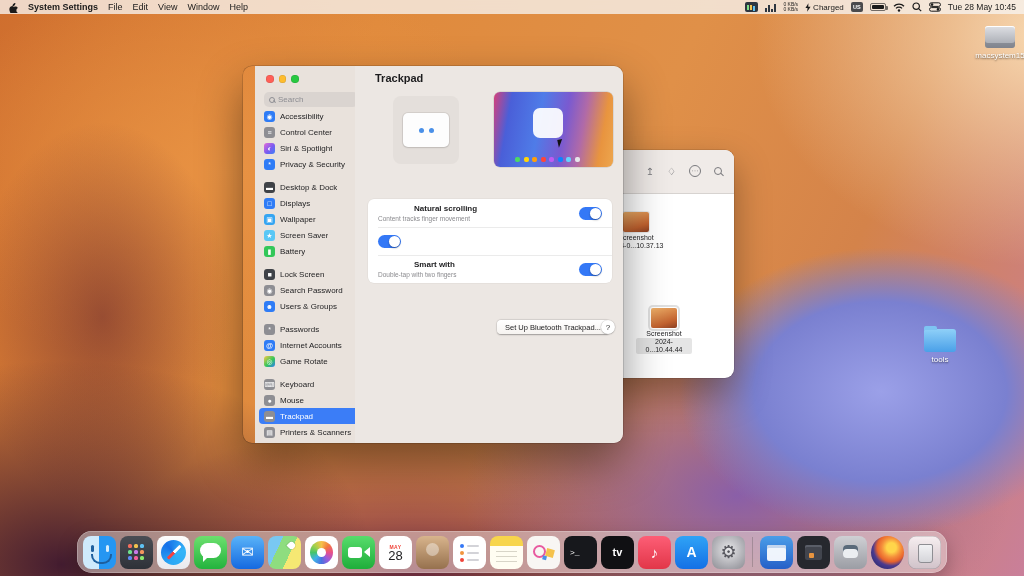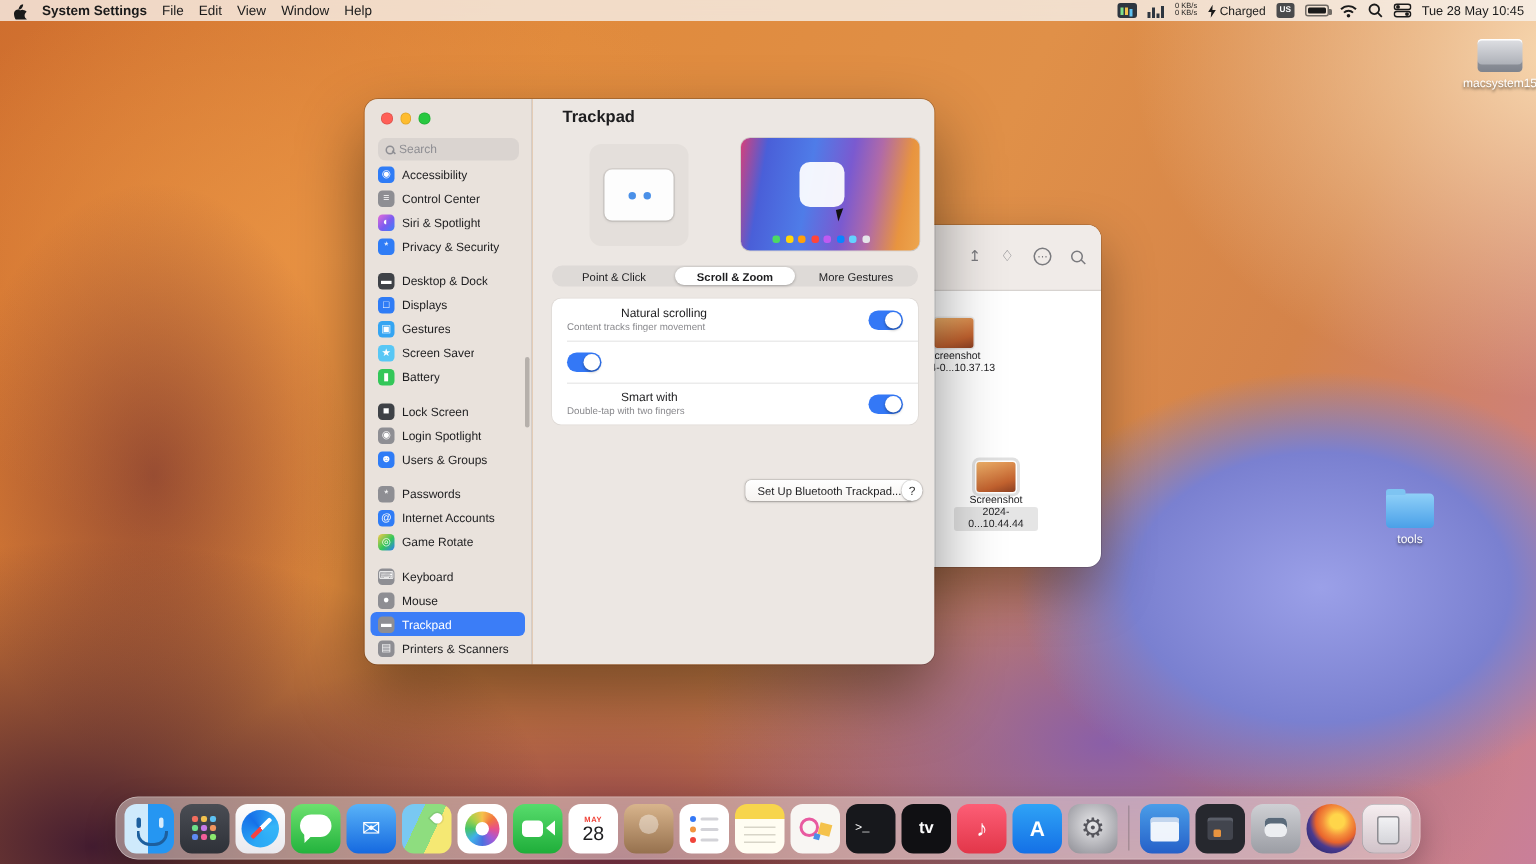--- a/index.html
+++ b/index.html
@@ -68,21 +68,21 @@
   .ffile { position:absolute; width:56px; text-align:center; font-size:7px; line-height:8px; color:#1d1d1f; }
   .fthumb { width:26px; height:20px; margin:0 auto 2px; border-radius:2px;
     background:linear-gradient(160deg,#f0b26a,#c2622f 70%,#8a3f22); box-shadow:0 0 0 1px rgba(0,0,0,0.08); }
   .ffile.selected .fthumb { box-shadow:0 0 0 1px #fff, 0 0 0 3px rgba(0,0,0,0.12); }
   .fname2.pill { display:inline-block; background:rgba(0,0,0,0.1); border-radius:2px; padding:0 2px; }
 
   
   .settings { position:absolute; left:243px; top:66px; width:380px; height:377px; z-index:10;
     border-radius:9px; overflow:hidden;
     box-shadow:0 20px 45px rgba(0,0,0,0.45), 0 0 0 0.5px rgba(0,0,0,0.25); }
-  .sidebar { position:absolute; left:0; top:0; bottom:0; width:112px;
+  .sidebar { position:absolute; left:12px; top:0; bottom:0; width:112px;
     background:rgba(233,227,223,0.98); border-right:1px solid rgba(0,0,0,0.09); }
   .lights { position:absolute; left:11px; top:9px; display:flex; gap:5px; }
   .light { width:7.5px; height:7.5px; border-radius:50%; box-shadow:inset 0 0 0 0.5px rgba(0,0,0,0.15); }
   .sb-search { position:absolute; left:9px; top:26px; width:94px; height:15px;
     background:rgba(142,142,147,0.16); border-radius:5px; display:flex; align-items:center; gap:3px;
     padding:0 5px; color:#8e8e93; font-size:8px; }
   .mag { width:6px; height:6px; border:1.1px solid #8e8e93; border-radius:50%; position:relative; flex:none; display:block; }
   .mag::after { content:''; position:absolute; width:3px; height:1.1px; background:#8e8e93;
     transform:rotate(45deg); right:-2.4px; bottom:-0.6px; }
   .sb-list { position:absolute; left:4px; right:4px; top:42px; }
@@ -119,21 +119,21 @@
     background:rgba(120,120,128,0.12); border-radius:7px; display:flex; padding:1px; }
   .seg { flex:1; display:flex; align-items:center; justify-content:center; font-size:7.5px;
     color:#1d1d1f; border-radius:6px; }
   .seg.selected { background:#fff; box-shadow:0 0.5px 2px rgba(0,0,0,0.3); font-weight:700; }
 
   .card { position:absolute; left:13px; top:133px; width:244px; background:#fff; border-radius:6px;
     box-shadow:0 0 0 0.5px rgba(0,0,0,0.06); }
   .row { height:28px; display:flex; align-items:center; padding:0 10px; position:relative; }
   .row + .row::before { content:''; position:absolute; left:10px; right:0; top:0; height:1px; background:rgba(0,0,0,0.08); }
   .row-text { flex:1; min-width:0; }
-  .row-title { font-size:8px; font-weight:400; color:#1d1d1f;padding-left:36px; }
+  .row-title { font-size:8px; font-weight:700; color:#1d1d1f;padding-left:36px; }
   .row-sub { font-size:6.5px; color:#8a8a8e; margin-top:1.5px; }
   .toggle { width:23px; height:13px; border-radius:7px; background:#d1d1d6; position:relative; flex:none; }
   .toggle.on { background:#3478f6; }
   .toggle::after { content:''; position:absolute; width:11px; height:11px; border-radius:50%; background:#fff;
     top:1px; left:1px; box-shadow:0 1px 2px rgba(0,0,0,0.35); }
   .toggle.on::after { left:auto; right:1px; }
 
   .setup-btn { position:absolute; left:142px; top:254px; height:14px; padding:0 8px;
     background:linear-gradient(#ffffff,#f6f3f0); border-radius:4px;
     box-shadow:0 0.5px 1.5px rgba(0,0,0,0.3), 0 0 0 0.5px rgba(0,0,0,0.08);
@@ -346,39 +346,39 @@
         <div class="sb-item">
           <i class="sb-ic" style="background: rgb(63, 66, 71);">▬</i>
           <span class="sb-label">Desktop &amp; Dock</span>
         </div>
         <div class="sb-item">
           <i class="sb-ic" style="background: rgb(47, 124, 246);">□</i>
           <span class="sb-label">Displays</span>
         </div>
         <div class="sb-item">
           <i class="sb-ic" style="background: rgb(53, 165, 242);">▣</i>
-          <span class="sb-label">Gestures</span>
+          <span class="sb-label">Wallpaper</span>
         </div>
         <div class="sb-item">
           <i class="sb-ic" style="background: rgb(88, 199, 245);">★</i>
           <span class="sb-label">Screen Saver</span>
         </div>
         <div class="sb-item">
           <i class="sb-ic" style="background: rgb(51, 199, 89);">▮</i>
           <span class="sb-label">Battery</span>
         </div>
       </div>
       <div class="sb-group">
         <div class="sb-item">
           <i class="sb-ic" style="background: rgb(63, 66, 71);">■</i>
           <span class="sb-label">Lock Screen</span>
         </div>
         <div class="sb-item">
           <i class="sb-ic" style="background: rgb(142, 142, 147);">◉</i>
-          <span class="sb-label">Login Spotlight</span>
+          <span class="sb-label">Search Password</span>
         </div>
         <div class="sb-item">
           <i class="sb-ic" style="background: rgb(47, 124, 246);">☻</i>
           <span class="sb-label">Users &amp; Groups</span>
         </div>
       </div>
       <div class="sb-group">
         <div class="sb-item">
           <i class="sb-ic" style="background: rgb(142, 142, 147);">*</i>
           <span class="sb-label">Passwords</span>
@@ -432,31 +432,20 @@
           <i style="background:#ff9f0a"></i>
         <i style="background:#ff453a"></i>
           <i style="background:#bf5af2"></i>
           <i style="background:#0a84ff"></i>
         <i style="background:#64d2ff"></i>
           <i style="background:#e5e5ea"></i>
       </div>
       <div class="vcur"></div>
     </div>
 
-    <div class="tabs">
-      <div class="seg">
-        <span>Point &amp; Click</span>
-      </div>
-      <div class="seg selected">
-        <span>Scroll &amp; Zoom</span>
-      </div>
-      <div class="seg">
-        <span>More Gestures</span>
-      </div>
-    </div>
 
     <div class="card">
       <div class="row">
         <div class="row-text">
           <div class="row-title">Natural scrolling</div>
           <div class="row-sub">Content tracks finger movement</div>
         </div>
         <div class="toggle on"></div>
       </div>
       <div class="row">

